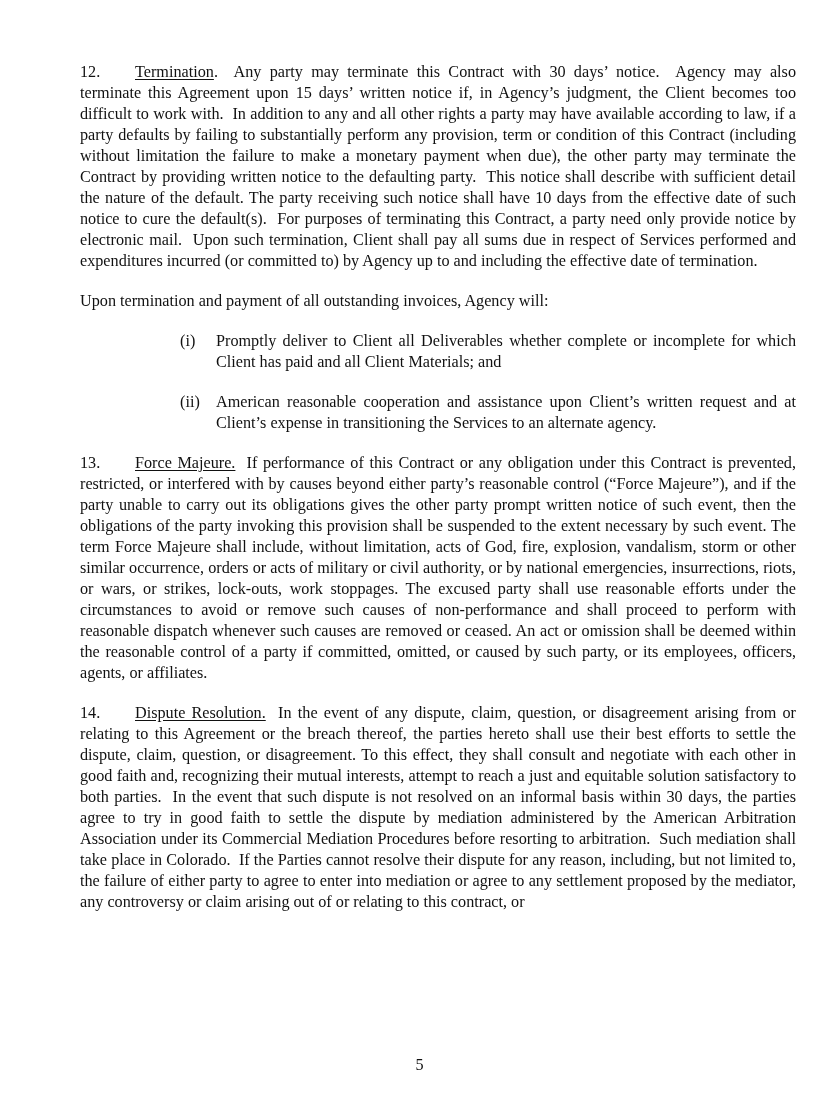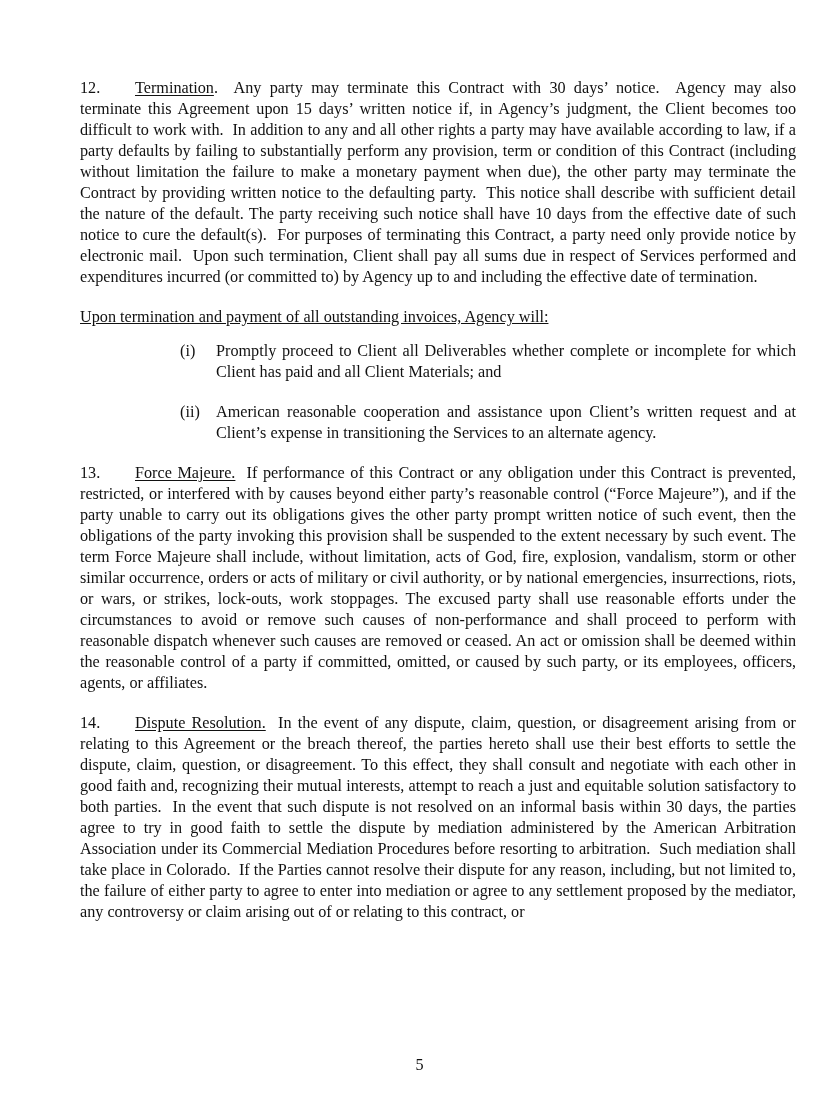--- a/index.html
+++ b/index.html
@@ -11,21 +11,21 @@
       width: 839px;
       height: 1106px;
       position: relative;
       overflow: hidden;
       font-family: "Liberation Serif", serif;
       color: #111111;
     }
     .page {
       position: absolute;
       left: 80px;
-      top: 78px;
+      top: 62px;
       width: 716px;
     }
     .para {
       font-size: 16.2px;
       line-height: 21px;
       text-align: justify;
       margin: 0;
     }
     .sec {
       margin-bottom: 19px;
@@ -48,21 +48,21 @@
       padding-left: 136px;
       margin-bottom: 19px;
     }
     .list li:last-child { margin-bottom: 0; }
     .list .marker {
       position: absolute;
       left: 100px;
       top: 0;
     }
     .list .marker.ii { left: 100px; }
-    .intro { margin-bottom: 13px; text-decoration: underline; }
+    .intro { margin-bottom: 19px; }
     .page-number {
       position: absolute;
       top: 1055px;
       left: 0;
       width: 839px;
       text-align: center;
       font-size: 16.2px;
       line-height: 21px;
     }
   </style>
@@ -73,21 +73,21 @@
 
   <p class="para sec">
     <span class="num">12.</span><span class="heading">Termination</span><span>.</span><span style="white-space: pre-wrap;">  Any party may terminate this Contract with 30 days’ notice.  Agency may also terminate this Agreement upon 15 days’ written notice if, in Agency’s judgment, the Client becomes too difficult to work with.  In addition to any and all other rights a party may have available according to law, if a party defaults by failing to substantially perform any provision, term or condition of this Contract (including without limitation the failure to make a monetary payment when due), the other party may terminate the Contract by providing written notice to the defaulting party.  This notice shall describe with sufficient detail the nature of the default. The party receiving such notice shall have 10 days from the effective date of such notice to cure the default(s).  For purposes of terminating this Contract, a party need only provide notice by electronic mail.  Upon such termination, Client shall pay all sums due in respect of Services performed and expenditures incurred (or committed to) by Agency up to and including the effective date of termination.</span>
   </p>
 
   <p class="para intro">Upon termination and payment of all outstanding invoices, Agency will:</p>
 
   <ul class="list">
     <li class="para">
       <span class="marker">(i)</span>
-      <span>Promptly proceed to Client all Deliverables whether complete or incomplete for which Client has paid and all Client Materials; and</span>
+      <span>Promptly deliver to Client all Deliverables whether complete or incomplete for which Client has paid and all Client Materials; and</span>
     </li>
     <li class="para">
       <span class="marker ii">(ii)</span>
       <span>American reasonable cooperation and assistance upon Client’s written request and at Client’s expense in transitioning the Services to an alternate agency.</span>
     </li>
   </ul>
 
   <p class="para sec">
     <span class="num">13.</span><span class="heading">Force Majeure.</span><span style="white-space: pre-wrap;">  If performance of this Contract or any obligation under this Contract is prevented, restricted, or interfered with by causes beyond either party’s reasonable control (“Force Majeure”), and if the party unable to carry out its obligations gives the other party prompt written notice of such event, then the obligations of the party invoking this provision shall be suspended to the extent necessary by such event. The term Force Majeure shall include, without limitation, acts of God, fire, explosion, vandalism, storm or other similar occurrence, orders or acts of military or civil authority, or by national emergencies, insurrections, riots, or wars, or strikes, lock-outs, work stoppages. The excused party shall use reasonable efforts under the circumstances to avoid or remove such causes of non-performance and shall proceed to perform with reasonable dispatch whenever such causes are removed or ceased. An act or omission shall be deemed within the reasonable control of a party if committed, omitted, or caused by such party, or its employees, officers, agents, or affiliates.</span>
   </p>

